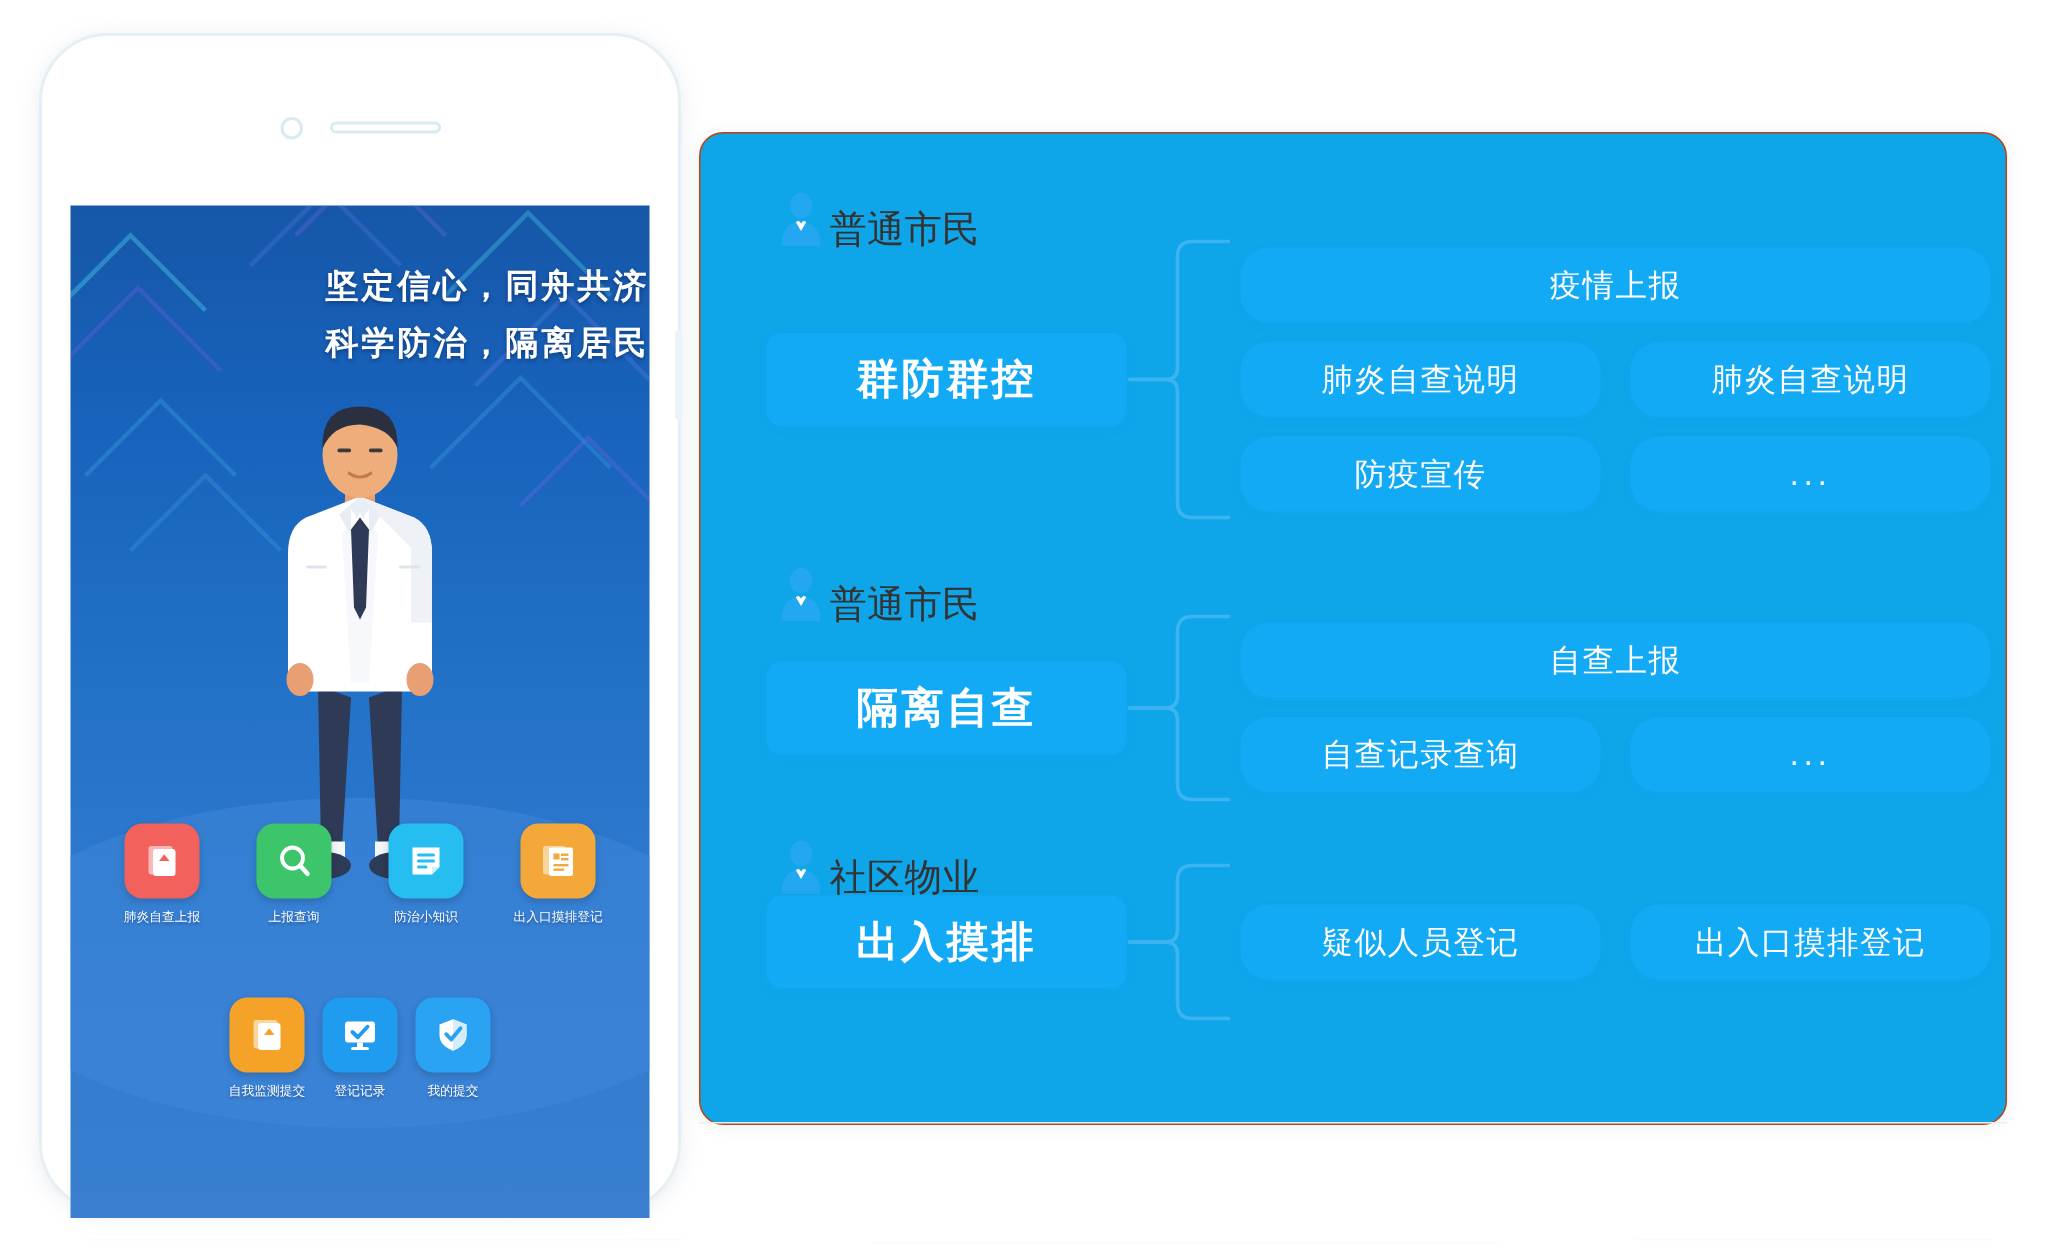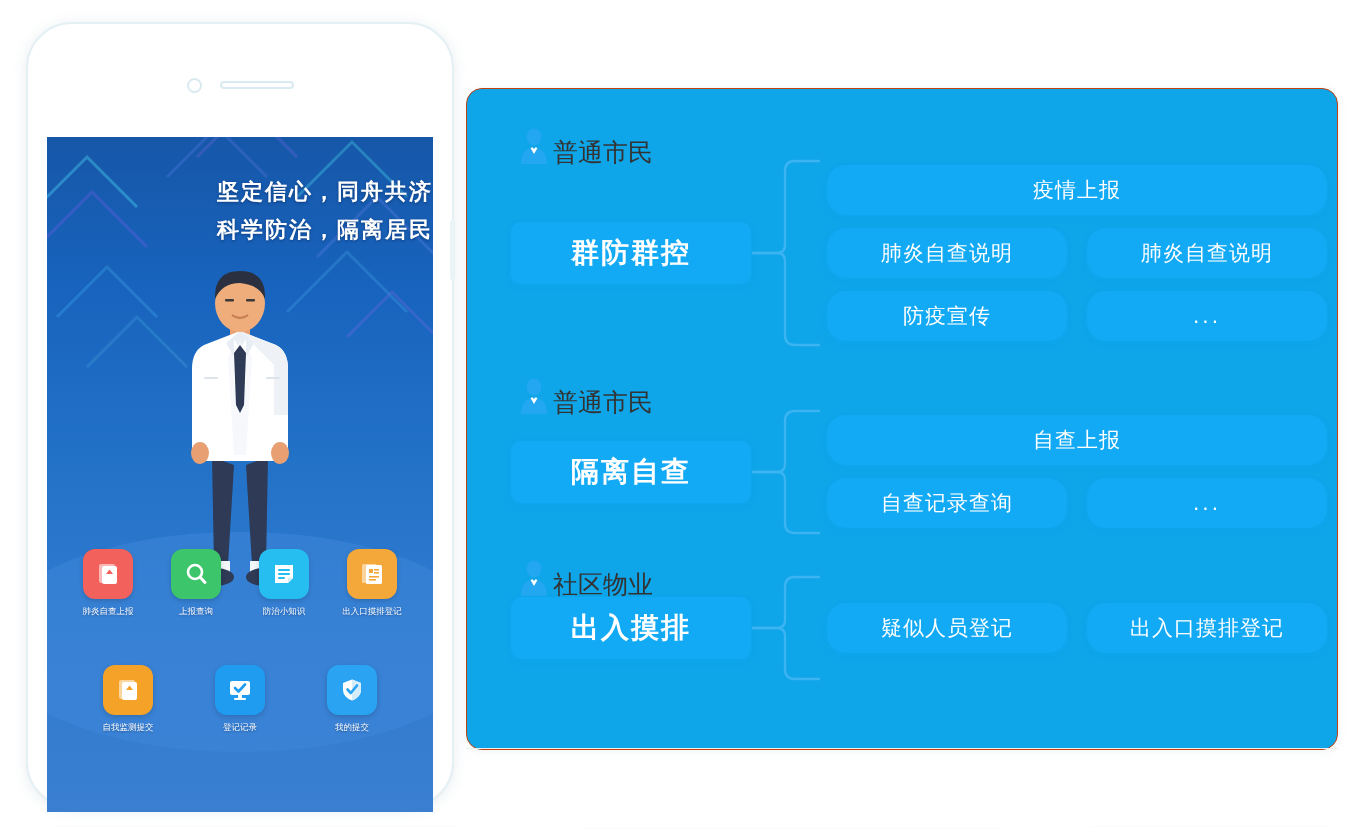--- a/index.html
+++ b/index.html
@@ -40,21 +40,21 @@
     letter-spacing:2px;text-shadow:0 1px 3px rgba(0,20,60,.45);
   }
   #doctor-illustration{position:absolute;left:95px;top:128px;width:196px;height:340px;}
   #ground-ellipse{
     position:absolute;left:-60px;top:395px;width:506px;height:220px;
     border-radius:50%;background:#3e86d8;opacity:.55;
   }
 
   .icon-grid{position:absolute;width:100%;display:flex;justify-content:center;font-family:Liberation Mono, monospace;}
   #icon-row-1{top:412px;gap:26px;}
-  #icon-row-2{top:528px;gap:50px;}
+  #icon-row-2{top:528px;}
   .app-icon{width:62px;display:flex;flex-direction:column;align-items:center;}
   .app-tile{
     width:50px;height:50px;border-radius:12px;
     display:flex;align-items:center;justify-content:center;
     box-shadow:0 2px 5px rgba(0,0,0,.16);
   }
   .app-label{
     margin-top:8px;color:#ffffff;font-size:8.5px;line-height:11px;
     white-space:nowrap;text-shadow:0 1px 2px rgba(0,20,60,.4);
   }

